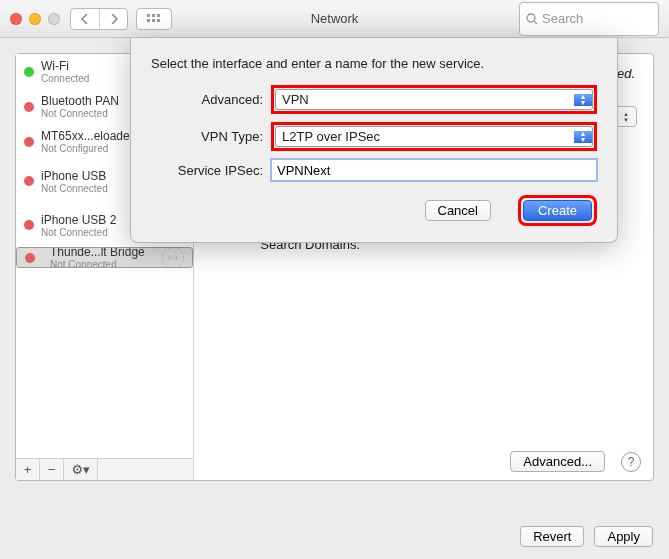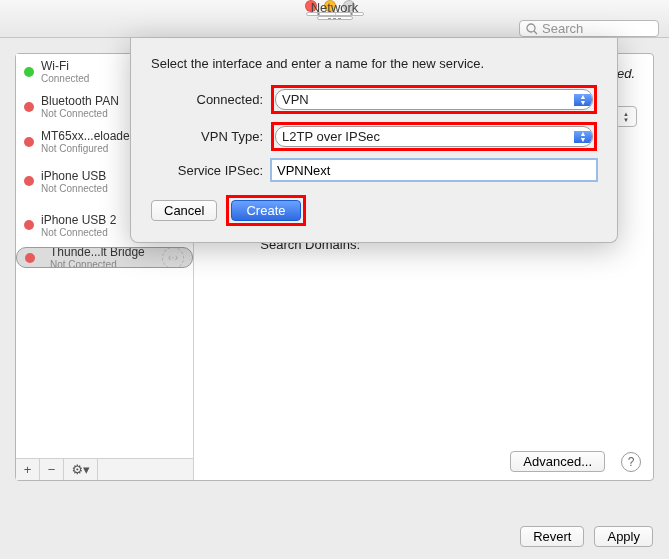--- a/index.html
+++ b/index.html
@@ -1,19 +1,19 @@
 <!DOCTYPE html>
 <html><head>
 <meta charset="utf-8">
 <style>
 * { box-sizing: border-box; margin: 0; padding: 0; font-family: -apple-system, "Helvetica Neue", Arial, sans-serif; }
 body { width: 669px; height: 559px; background: #fff; font-size: 13px; color: #222; position: relative; }
 
 
-.titlebar { height: 38px; background: linear-gradient(#f7f7f7,#e7e7e7); border-bottom: 1px solid #c5c5c5; display: flex; align-items: center; padding: 0 10px; position: relative; flex-direction: column; }
+.titlebar { height: 38px; background: linear-gradient(#f7f7f7,#e7e7e7); border-bottom: 1px solid #c5c5c5; display: flex; align-items: center; padding: 0 10px; position: relative; }
 .traffic { display: flex; gap: 7px; margin-right: 10px; }
 .dot { width: 12px; height: 12px; border-radius: 50%; border: 0.5px solid rgba(0,0,0,0.15); }
 .dot.red { background: #ff5f57; }
 .dot.yellow { background: #febc2e; }
 .dot.grey { background: #d8d8d8; }
 .tb-group { display: inline-flex; border: 1px solid #b9b9b9; border-radius: 4px; background: #fff; height: 22px; overflow: hidden; }
 .tb-btn { width: 28px; display: flex; align-items: center; justify-content: center; color: #666; }
 .tb-btn + .tb-btn { border-left: 1px solid #d0d0d0; }
 .title { position: absolute; left: 50%; transform: translateX(-50%); font-size: 13px; color: #444; }
 .search { margin-left: auto; width: 140px; height: 34px; border: 1px solid #b9b9b9; border-radius: 4px; display: flex; align-items: center; padding: 0 6px; color: #999; background:#fff; }
@@ -51,26 +51,26 @@
 
 .bottomBtns { position:absolute; bottom:12px; right:16px; display:flex; gap:10px; }
 
 
 .sheet { position:absolute; top:0; left:130px; width:488px; background:#efefef; border:1px solid #b5b5b5; border-top:none; border-radius:0 0 8px 8px; box-shadow:0 6px 30px rgba(0,0,0,.25); padding:18px 20px 16px; z-index:50; }
 .sheet .prompt { font-size:13px; margin-bottom:14px; }
 .frow { display:flex; align-items:center; margin-bottom:8px; }
 .frow label { width:112px; text-align:right; margin-right:8px; font-size:13px; }
 .fcontrol { flex:1; position:relative; }
 .highlight { border:3px solid #ff0000; padding:1px; }
-.sel { display:flex; height:21px; border:1px solid #9b9b9b; border-radius:10px; background:#fff; align-items:center; overflow:hidden; }
+.sel { display:flex; height:21px; border:1px solid #9b9b9b; border-radius:3px; background:#fff; align-items:center; overflow:hidden; }
 .sel span:first-child { flex:1; padding:0 6px; font-size:13px; }
 .sel .arrs { width:18px; background:linear-gradient(#6ea5ff,#2f6ae0); display:flex; flex-direction:column; align-items:center; justify-content:center; }
 .sel .arrs b { font-size:7px; line-height:6px; color:#fff; font-weight:normal;}
 .tin { width:100%; height:22px; border:1px solid #8aa8d0; padding:0 5px; font-size:13px; outline:2px solid #9bbce6; outline-offset:-1px; }
-.sheetBtns { display:flex; justify-content:flex-start; gap:9px; margin-top:14px; align-items:center;}
+.sheetBtns { display:flex; justify-content:flex-end; gap:27px; margin-top:14px; align-items:center;}
 .btnPrimary { border:1px solid #1a5bd6; border-radius:4px; background:linear-gradient(#6aa3ff,#2f6ae0); color:#fff; padding:2px 14px; font-size:13px; }
 </style>
 </head>
 <body>
 
 <div class="titlebar">
   <div class="traffic">
     <div class="dot red"></div>
     <div class="dot yellow"></div>
     <div class="dot grey"></div>
@@ -204,21 +204,21 @@
     </div>
   </div>
   <div class="bottomBtns">
     <button class="mbtn">Revert</button>
     <button class="mbtn">Apply</button>
   </div>
 
   <div class="sheet">
     <div class="prompt">Select the interface and enter a name for the new service.</div>
     <div class="frow">
-      <label>Connected:</label>
+      <label>Advanced:</label>
       <div class="fcontrol highlight">
         <div class="sel">
           <span>VPN</span>
           <span class="arrs">
               <b>▲</b>
               <b>▼</b>
             </span>
         </div>
       </div>
     </div>
@@ -235,18 +235,18 @@
       </div>
     </div>
     <div class="frow">
       <label>Service IPSec:</label>
       <div class="fcontrol">
         <input class="tin" value="VPNNext" style="">
       </div>
     </div>
     <div class="sheetBtns">
       <button class="mbtn">Cancel</button>
-      <span class="highlight" style="padding:2px;">
+      <span class="highlight" style="padding:2px;border-radius:8px;">
         <button class="btnPrimary">Create</button>
       </span>
     </div>
   </div>
 </div>
 
 </body></html>

